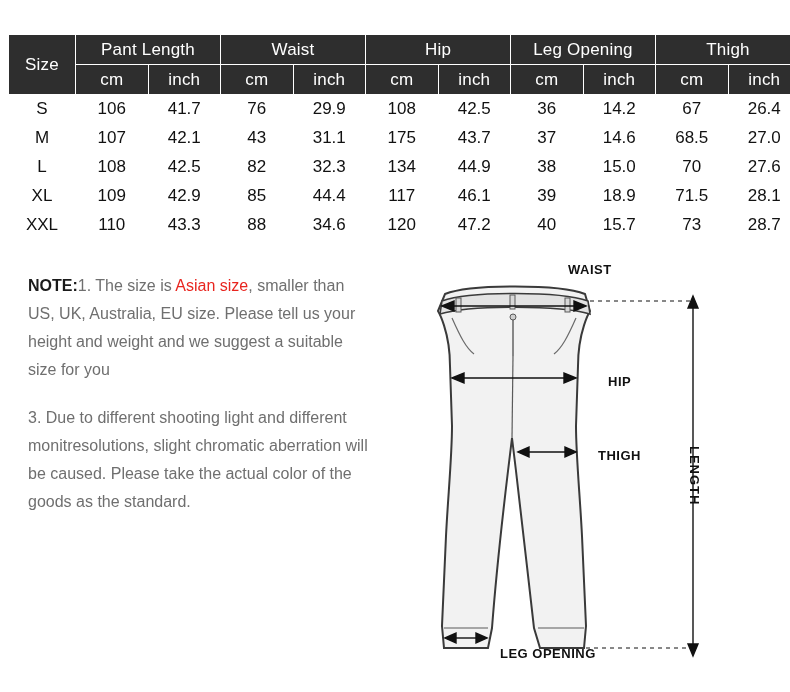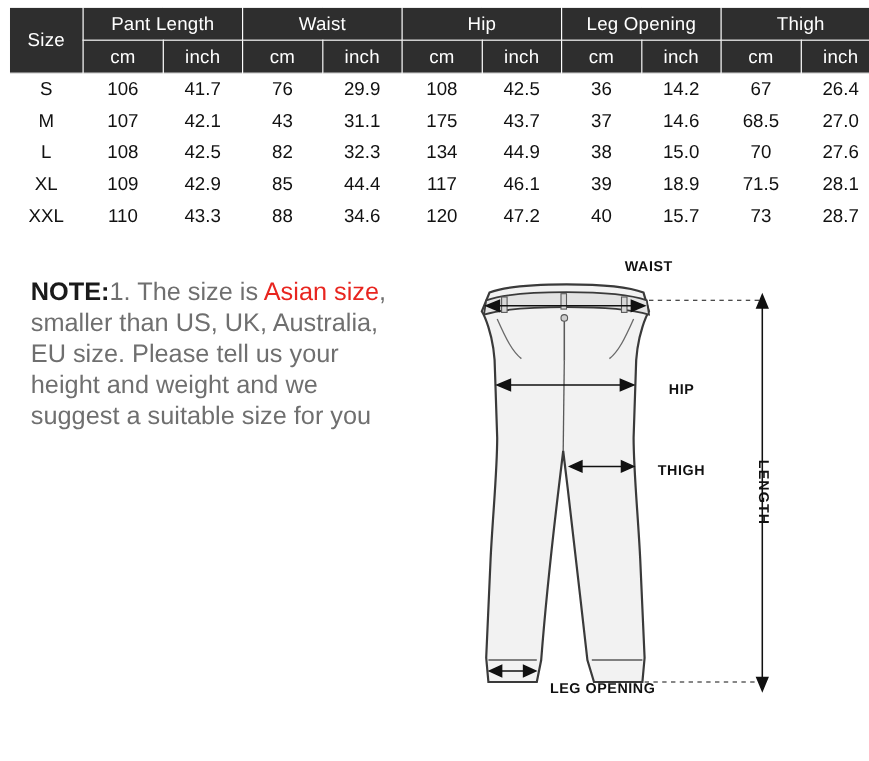--- a/index.html
+++ b/index.html
@@ -11,20 +11,21 @@
     height: 692px;
     background: #ffffff;
     font-family: "Liberation Sans", sans-serif;
     color: #222;
     overflow: hidden;
   }
 
   
   .table-wrap {
     padding: 6px 8px 0 8px;
+    margin-top: 28px;
   }
   table.size-table {
     border-collapse: collapse;
     width: 774px;
     table-layout: fixed;
   }
   table.size-table th,
   table.size-table td {
     border: 1px solid #ffffff;
     text-align: center;
@@ -58,21 +59,21 @@
   .lower {
     display: flex;
     padding: 16px 0 0 0;
   }
   .notes {
     width: 400px;
     padding-left: 28px;
     box-sizing: border-box;
   }
   .note-block {
-    font-size: 23px;
+    font-size: 16px;
     line-height: 28px;
     color: #6f6f6f;
     margin-bottom: 20px;
     max-width: 340px;
   }
   .note-block.first {
     color: #6f6f6f;
   }
   .note-label {
     color: #1a1a1a;
@@ -208,20 +209,21 @@
     </tbody>
   </table>
 </div>
 
 <div class="lower">
 
   <div class="notes">
     <p class="note-block first"><span class="note-label">NOTE:</span><span>1. The size is </span><span class="red">Asian size</span><span>, smaller than US, UK, Australia, EU size. Please tell us your height and weight and we suggest a suitable size for you</span></p>
 
 
+    <p class="note-block">3. Due to different shooting light and different monitresolutions, slight chromatic aberration will be caused. Please take the actual color of the goods as the standard.</p>
   </div>
 
   <div class="diagram">
     <svg width="390" height="430" viewBox="0 0 390 430">
 
       <path d="M45 38 C70 28, 160 28, 185 38 L190 55 C190 55, 178 75, 178 110 L176 170 C176 200, 180 240, 182 280 L186 370 L184 392 L140 392 L134 372 C128 320, 122 265, 116 215 L112 182 L108 215 C102 265, 96 320, 92 372 L88 392 L44 392 L42 370 L46 280 C48 240, 52 200, 52 170 L50 110 C50 75, 38 55, 38 55 Z" fill="#f2f2f2" stroke="#3a3a3a" stroke-width="2"></path>
 
       <path d="M42 45 C70 35, 160 35, 188 45 L190 58 C160 49, 70 49, 40 58 Z" fill="#e3e3e3" stroke="#3a3a3a" stroke-width="1.6"></path>
 
       <rect x="56" y="42" width="5" height="14" fill="#d8d8d8" stroke="#5a5a5a" stroke-width="1"></rect>

